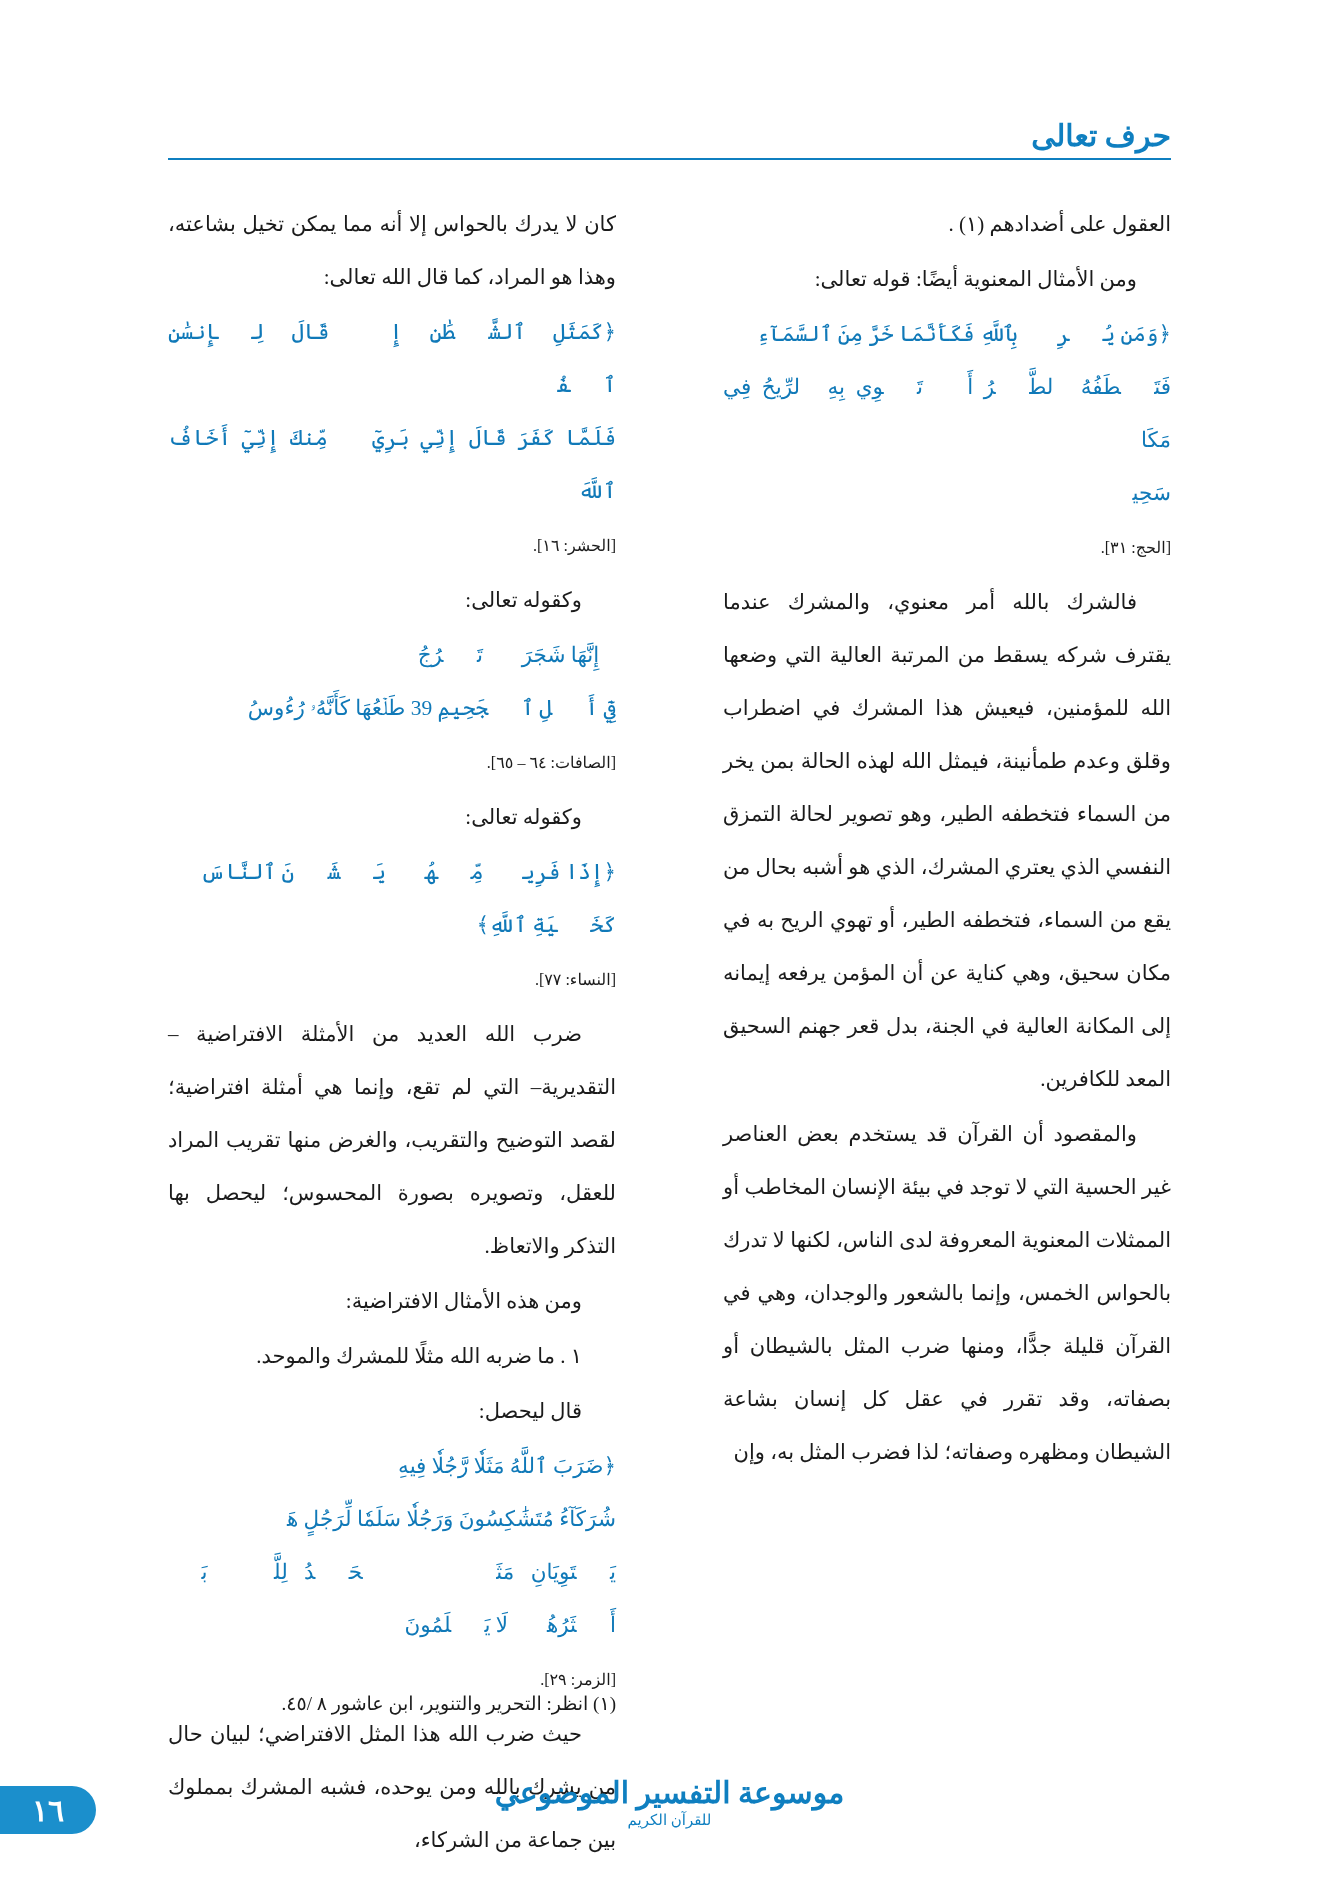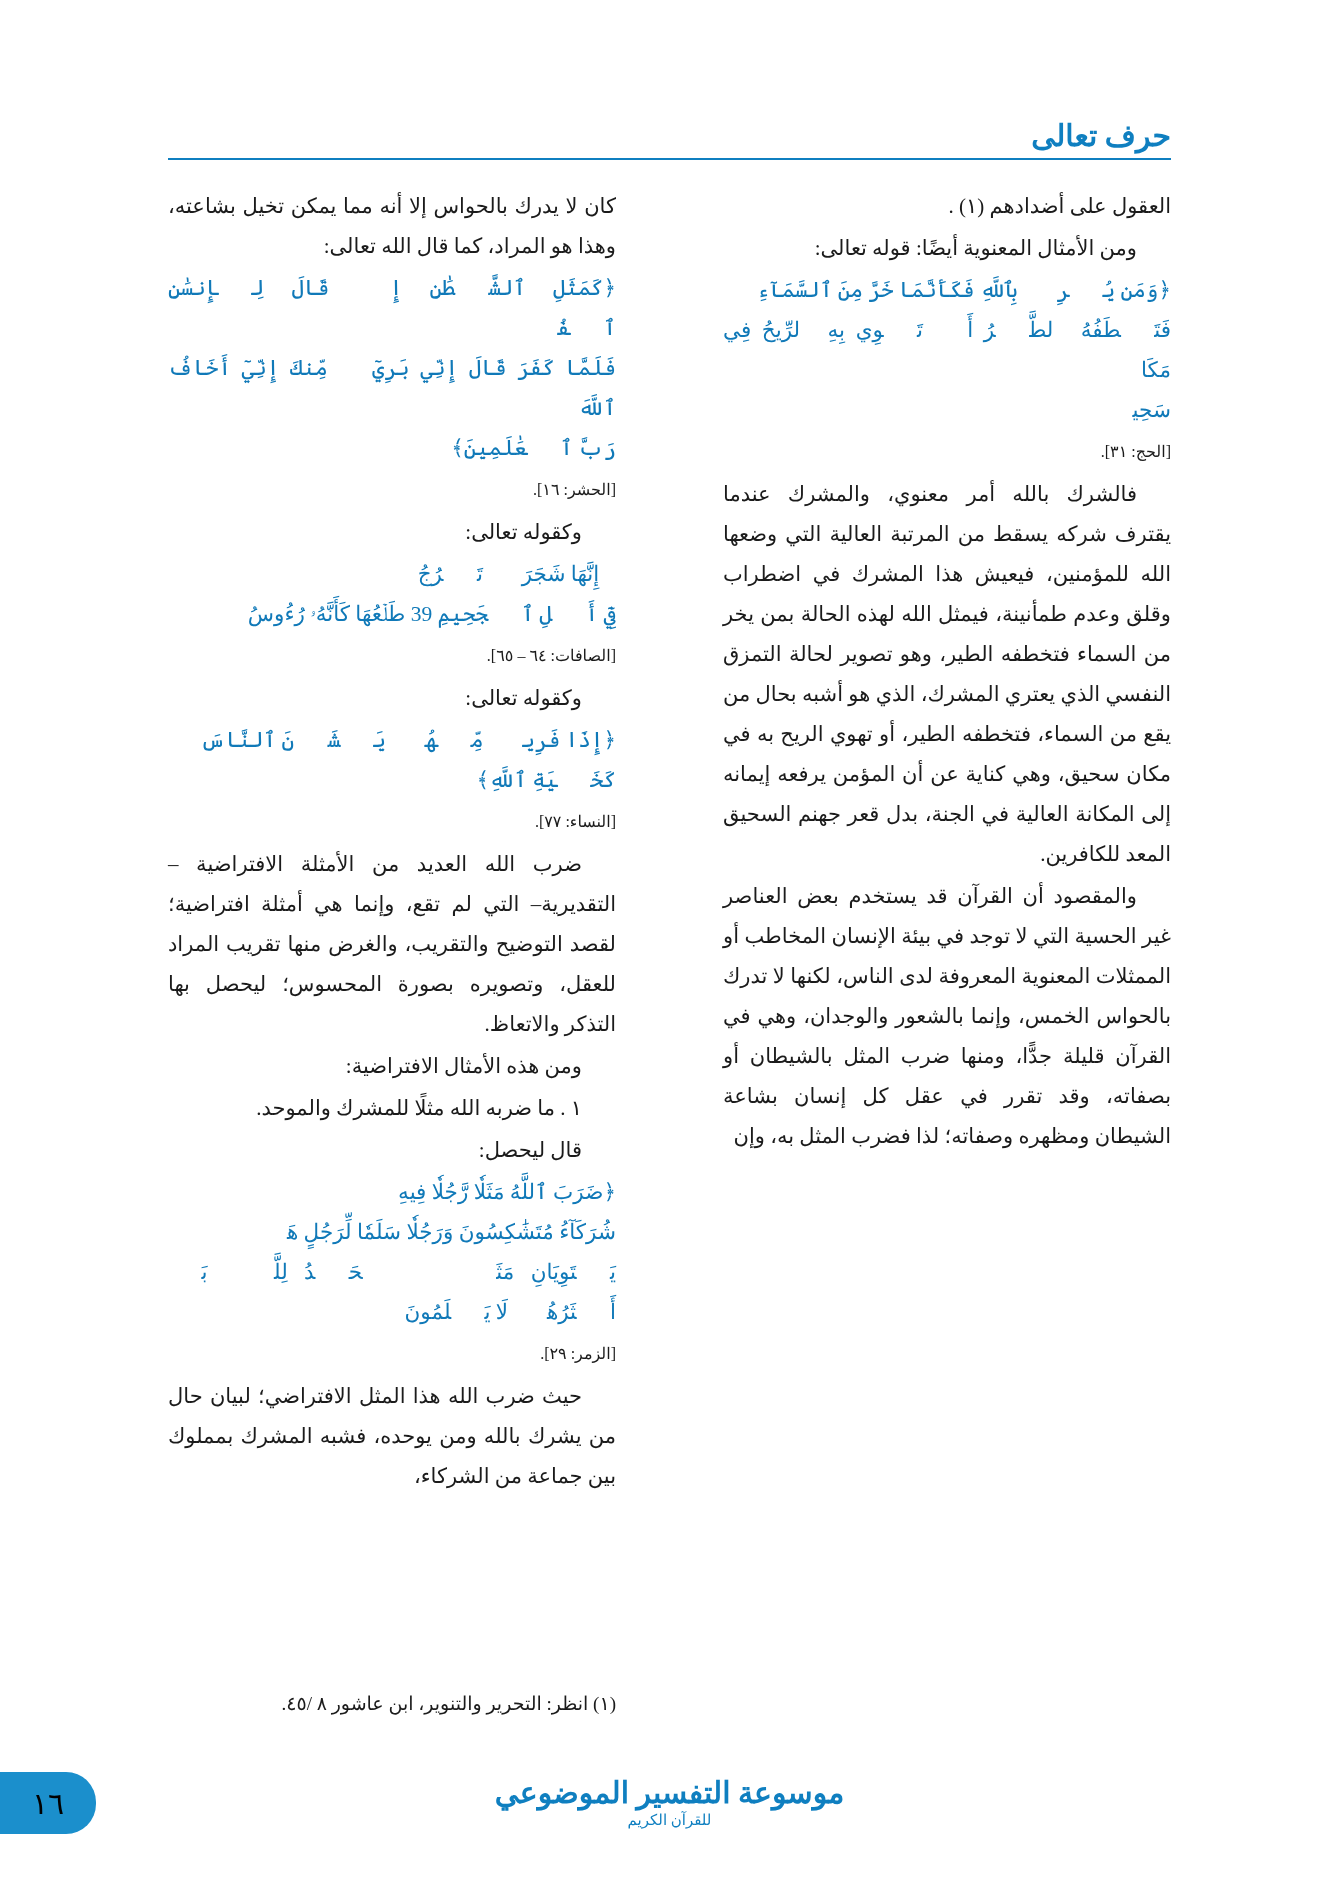--- a/index.html
+++ b/index.html
@@ -43,26 +43,26 @@
     left: 0;
     right: 0;
     top: 40px;
     height: 2px;
     background: #0f7fc0;
   }
 
   
   .col {
     position: absolute;
-    top: 186px;
+    top: 198px;
     width: 448px;
     text-align: justify;
     text-align-last: right;
     font-size: 21px;
-    line-height: 40px;
+    line-height: 53px;
     color: #1b1b1b;
   }
   .col-right { right: 168px; }
   .col-left  { left: 168px; }
 
   p.para {
     margin: 0 0 2px 0;
     text-indent: 34px;
   }
   p.para.noindent { text-indent: 0; }
@@ -136,30 +136,30 @@
   }
   .logo-sub {
     font-size: 15px;
     line-height: 20px;
   }
   .page-number-tab {
     position: absolute;
     left: 0;
     bottom: 10px;
     width: 96px;
-    height: 62px;
+    height: 48px;
     background: #1b8fcc;
     border-top-right-radius: 30px;
     border-bottom-right-radius: 30px;
-    color: #000000;
+    color: #ffffff;
     font-size: 30px;
     display: flex;
     align-items: center;
     justify-content: center;
-    font-weight: normal;
+    font-weight: bold;
   }
 </style>
 </head>
 <body>
 
 <div class="page">
 
   <div class="header">
     <div class="header-title">حرف تعالى</div>
     <div class="header-rule"></div>
@@ -168,21 +168,21 @@
   <div class="col col-right" id="col-right">
       <p class="para noindent">العقول على أضدادهم (١) .</p>
       <p class="para">ومن الأمثال المعنوية أيضًا: قوله تعالى:</p>
       <p class="para noindent qblock"><span class="quran qline">﴿وَمَن يُشۡرِكۡ بِٱللَّهِ فَكَأَنَّمَا خَرَّ مِنَ ٱلسَّمَآءِ</span><span class="quran qline">فَتَخۡطَفُهُ ٱلطَّيۡرُ أَوۡ تَهۡوِي بِهِ ٱلرِّيحُ فِي مَكَانٖ</span><span class="quran qline">سَحِيقٖ﴾</span><span class="ref"> [الحج: ٣١].</span></p>
       <p class="para">فالشرك بالله أمر معنوي، والمشرك عندما يقترف شركه يسقط من المرتبة العالية التي وضعها الله للمؤمنين، فيعيش هذا المشرك في اضطراب وقلق وعدم طمأنينة، فيمثل الله لهذه الحالة بمن يخر من السماء فتخطفه الطير، وهو تصوير لحالة التمزق النفسي الذي يعتري المشرك، الذي هو أشبه بحال من يقع من السماء، فتخطفه الطير، أو تهوي الريح به في مكان سحيق، وهي كناية عن أن المؤمن يرفعه إيمانه إلى المكانة العالية في الجنة، بدل قعر جهنم السحيق المعد للكافرين.</p>
       <p class="para">والمقصود أن القرآن قد يستخدم بعض العناصر غير الحسية التي لا توجد في بيئة الإنسان المخاطب أو الممثلات المعنوية المعروفة لدى الناس، لكنها لا تدرك بالحواس الخمس، وإنما بالشعور والوجدان، وهي في القرآن قليلة جدًّا، ومنها ضرب المثل بالشيطان أو بصفاته، وقد تقرر في عقل كل إنسان بشاعة الشيطان ومظهره وصفاته؛ لذا فضرب المثل به، وإن</p>
     </div>
 
   <div class="col col-left" id="col-left">
       <p class="para noindent">كان لا يدرك بالحواس إلا أنه مما يمكن تخيل بشاعته، وهذا هو المراد، كما قال الله تعالى:</p>
-      <p class="para noindent qblock"><span class="quran qline">﴿كَمَثَلِ ٱلشَّيۡطَٰنِ إِذۡ قَالَ لِلۡإِنسَٰنِ ٱكۡفُرۡ</span><span class="quran qline">فَلَمَّا كَفَرَ قَالَ إِنِّي بَرِيٓءٞ مِّنكَ إِنِّيٓ أَخَافُ ٱللَّهَ</span><span class="quran qline">رَبَّ ٱلۡعَٰلَمِينَ﴾</span><span class="ref"> [الحشر: ١٦].</span></p>
+      <p class="para noindent qblock"><span class="quran qline">﴿كَمَثَلِ ٱلشَّيۡطَٰنِ إِذۡ قَالَ لِلۡإِنسَٰنِ ٱكۡفُرۡ</span><span class="quran qline">فَلَمَّا كَفَرَ قَالَ إِنِّي بَرِيٓءٞ مِّنكَ إِنِّيٓ أَخَافُ ٱللَّهَ</span><span class="ref"> [الحشر: ١٦].</span></p>
       <p class="para">وكقوله تعالى:</p>
       <p class="para noindent qblock"><span class="quran qline">﴿إِنَّهَا شَجَرَةٞ تَخۡرُجُ</span><span class="quran qline">فِيٓ أَصۡلِ ٱلۡجَحِيمِ 39 طَلۡعُهَا كَأَنَّهُۥ رُءُوسُ</span><span class="ref"> [الصافات: ٦٤ – ٦٥].</span></p>
       <p class="para">وكقوله تعالى:</p>
       <p class="para noindent qblock"><span class="quran qline">﴿إِذَا فَرِيقٞ مِّنۡهُمۡ يَخۡشَوۡنَ ٱلنَّاسَ</span><span class="quran qline">كَخَشۡيَةِ ٱللَّهِ﴾</span><span class="ref"> [النساء: ٧٧].</span></p>
       <p class="para">ضرب الله العديد من الأمثلة الافتراضية –التقديرية– التي لم تقع، وإنما هي أمثلة افتراضية؛ لقصد التوضيح والتقريب، والغرض منها تقريب المراد للعقل، وتصويره بصورة المحسوس؛ ليحصل بها التذكر والاتعاظ.</p>
       <p class="para">ومن هذه الأمثال الافتراضية:</p>
       <p class="para listitem">١ . ما ضربه الله مثلًا للمشرك والموحد.</p>
       <p class="para">قال ليحصل:</p>
       <p class="para noindent qblock"><span class="quran qline">﴿ضَرَبَ ٱللَّهُ مَثَلٗا رَّجُلٗا فِيهِ</span><span class="quran qline">شُرَكَآءُ مُتَشَٰكِسُونَ وَرَجُلٗا سَلَمٗا لِّرَجُلٍ هَلۡ</span><span class="quran qline">يَسۡتَوِيَانِ مَثَلًاۚ ٱلۡحَمۡدُ لِلَّهِۚ بَلۡ أَكۡثَرُهُمۡ لَا يَعۡلَمُونَ﴾</span><span class="ref"> [الزمر: ٢٩].</span></p>
       <p class="para">حيث ضرب الله هذا المثل الافتراضي؛ لبيان حال من يشرك بالله ومن يوحده، فشبه المشرك بمملوك بين جماعة من الشركاء،</p>

